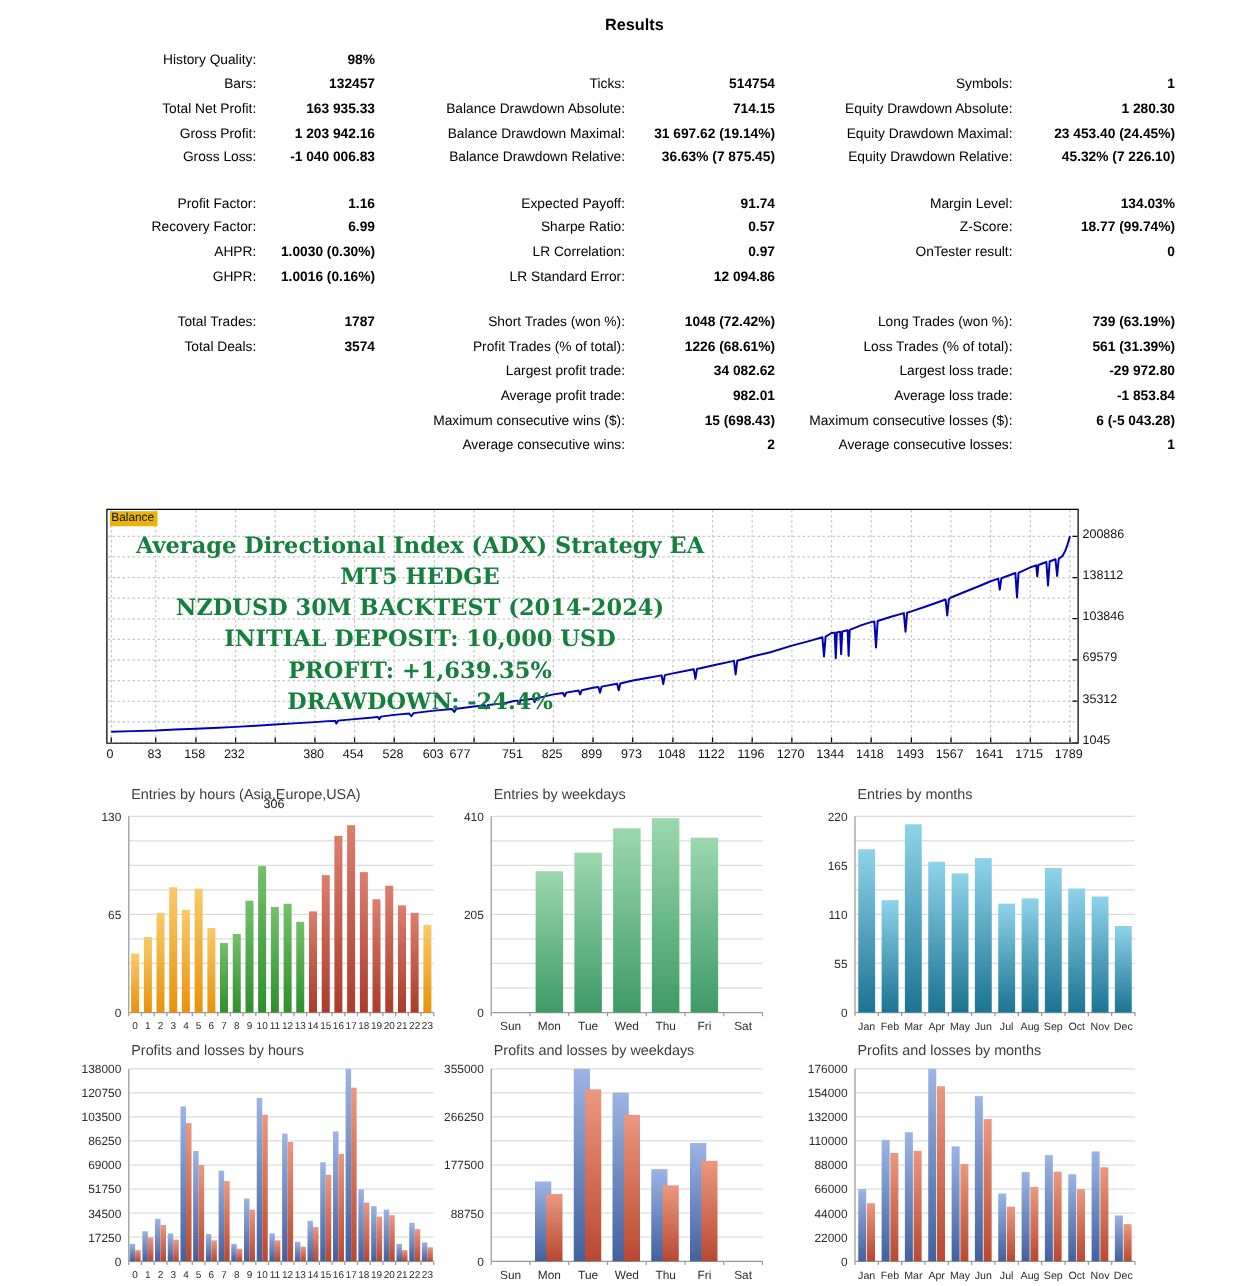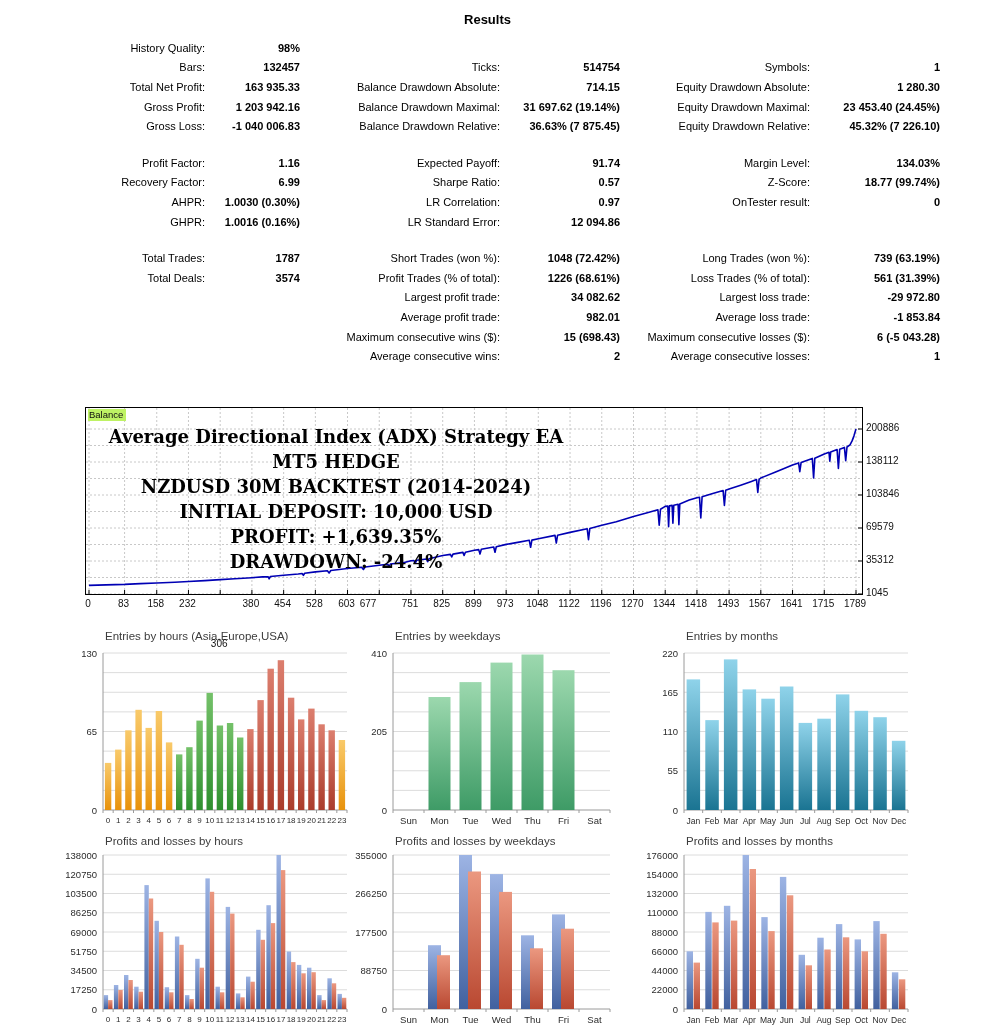--- a/index.html
+++ b/index.html
@@ -1,30 +1,30 @@
 <!DOCTYPE html>
 <html><head>
 <meta charset="utf-8">
 <style>
   html,body{margin:0;padding:0;background:#fff;}
   body{font-family:"Liberation Sans",sans-serif;color:#000;}
   #page{position:relative;width:999px;height:1029px;background:#fff;overflow:hidden;}
   #results-title{position:absolute;top:12px;left:0;width:975px;text-align:center;
-    font-size:13px;font-weight:bold;}
+    font-size:13px;font-weight:bold;padding-left:20px;}
   #stats-rows{position:absolute;top:38px;left:58px;}
   .srow{display:grid;grid-template-columns:147px 95px 200px 120px 190px 130px;height:19.6px;align-items:center;}
   .srow.blank{height:17px;}
   .scell{font-size:11px;white-space:nowrap;text-align:right;overflow:visible;}
   .scell.val{font-weight:bold;}
   
   #balance-box{position:absolute;left:85px;top:407px;width:776px;height:186px;border:1px solid #000;background:#fff;}
   #balance-svg{position:absolute;left:0;top:0;}
-  #balance-label{position:absolute;left:2px;top:1px;font-size:9.5px;background:#bef264;padding:0 3px 1px 1px;color:#111;}
+  #balance-label{position:absolute;left:2px;top:1px;font-size:9.5px;background:#eab308;padding:0 3px 1px 1px;color:#111;}
   #balance-overlay{position:absolute;left:0;top:16px;width:500px;text-align:center;
-    font-family:"DejaVu Serif",serif;font-weight:bold;font-size:18px;line-height:25px;color:#000000;}
+    font-family:"DejaVu Serif",serif;font-weight:bold;font-size:18px;line-height:25px;color:#15803d;}
   .b-ylab{position:absolute;font-size:10px;color:#111;white-space:nowrap;}
   .b-xlab{position:absolute;font-size:10px;color:#111;width:34px;text-align:center;}
   
   .ctitle{position:absolute;font-size:11.5px;color:#3c3c3c;white-space:nowrap;}
   .chart-svg{position:absolute;}
   .ax{font-size:9.5px;fill:#2b2b2b;font-family:"Liberation Sans",sans-serif;}
 </style>
 </head>
 <body>
 

